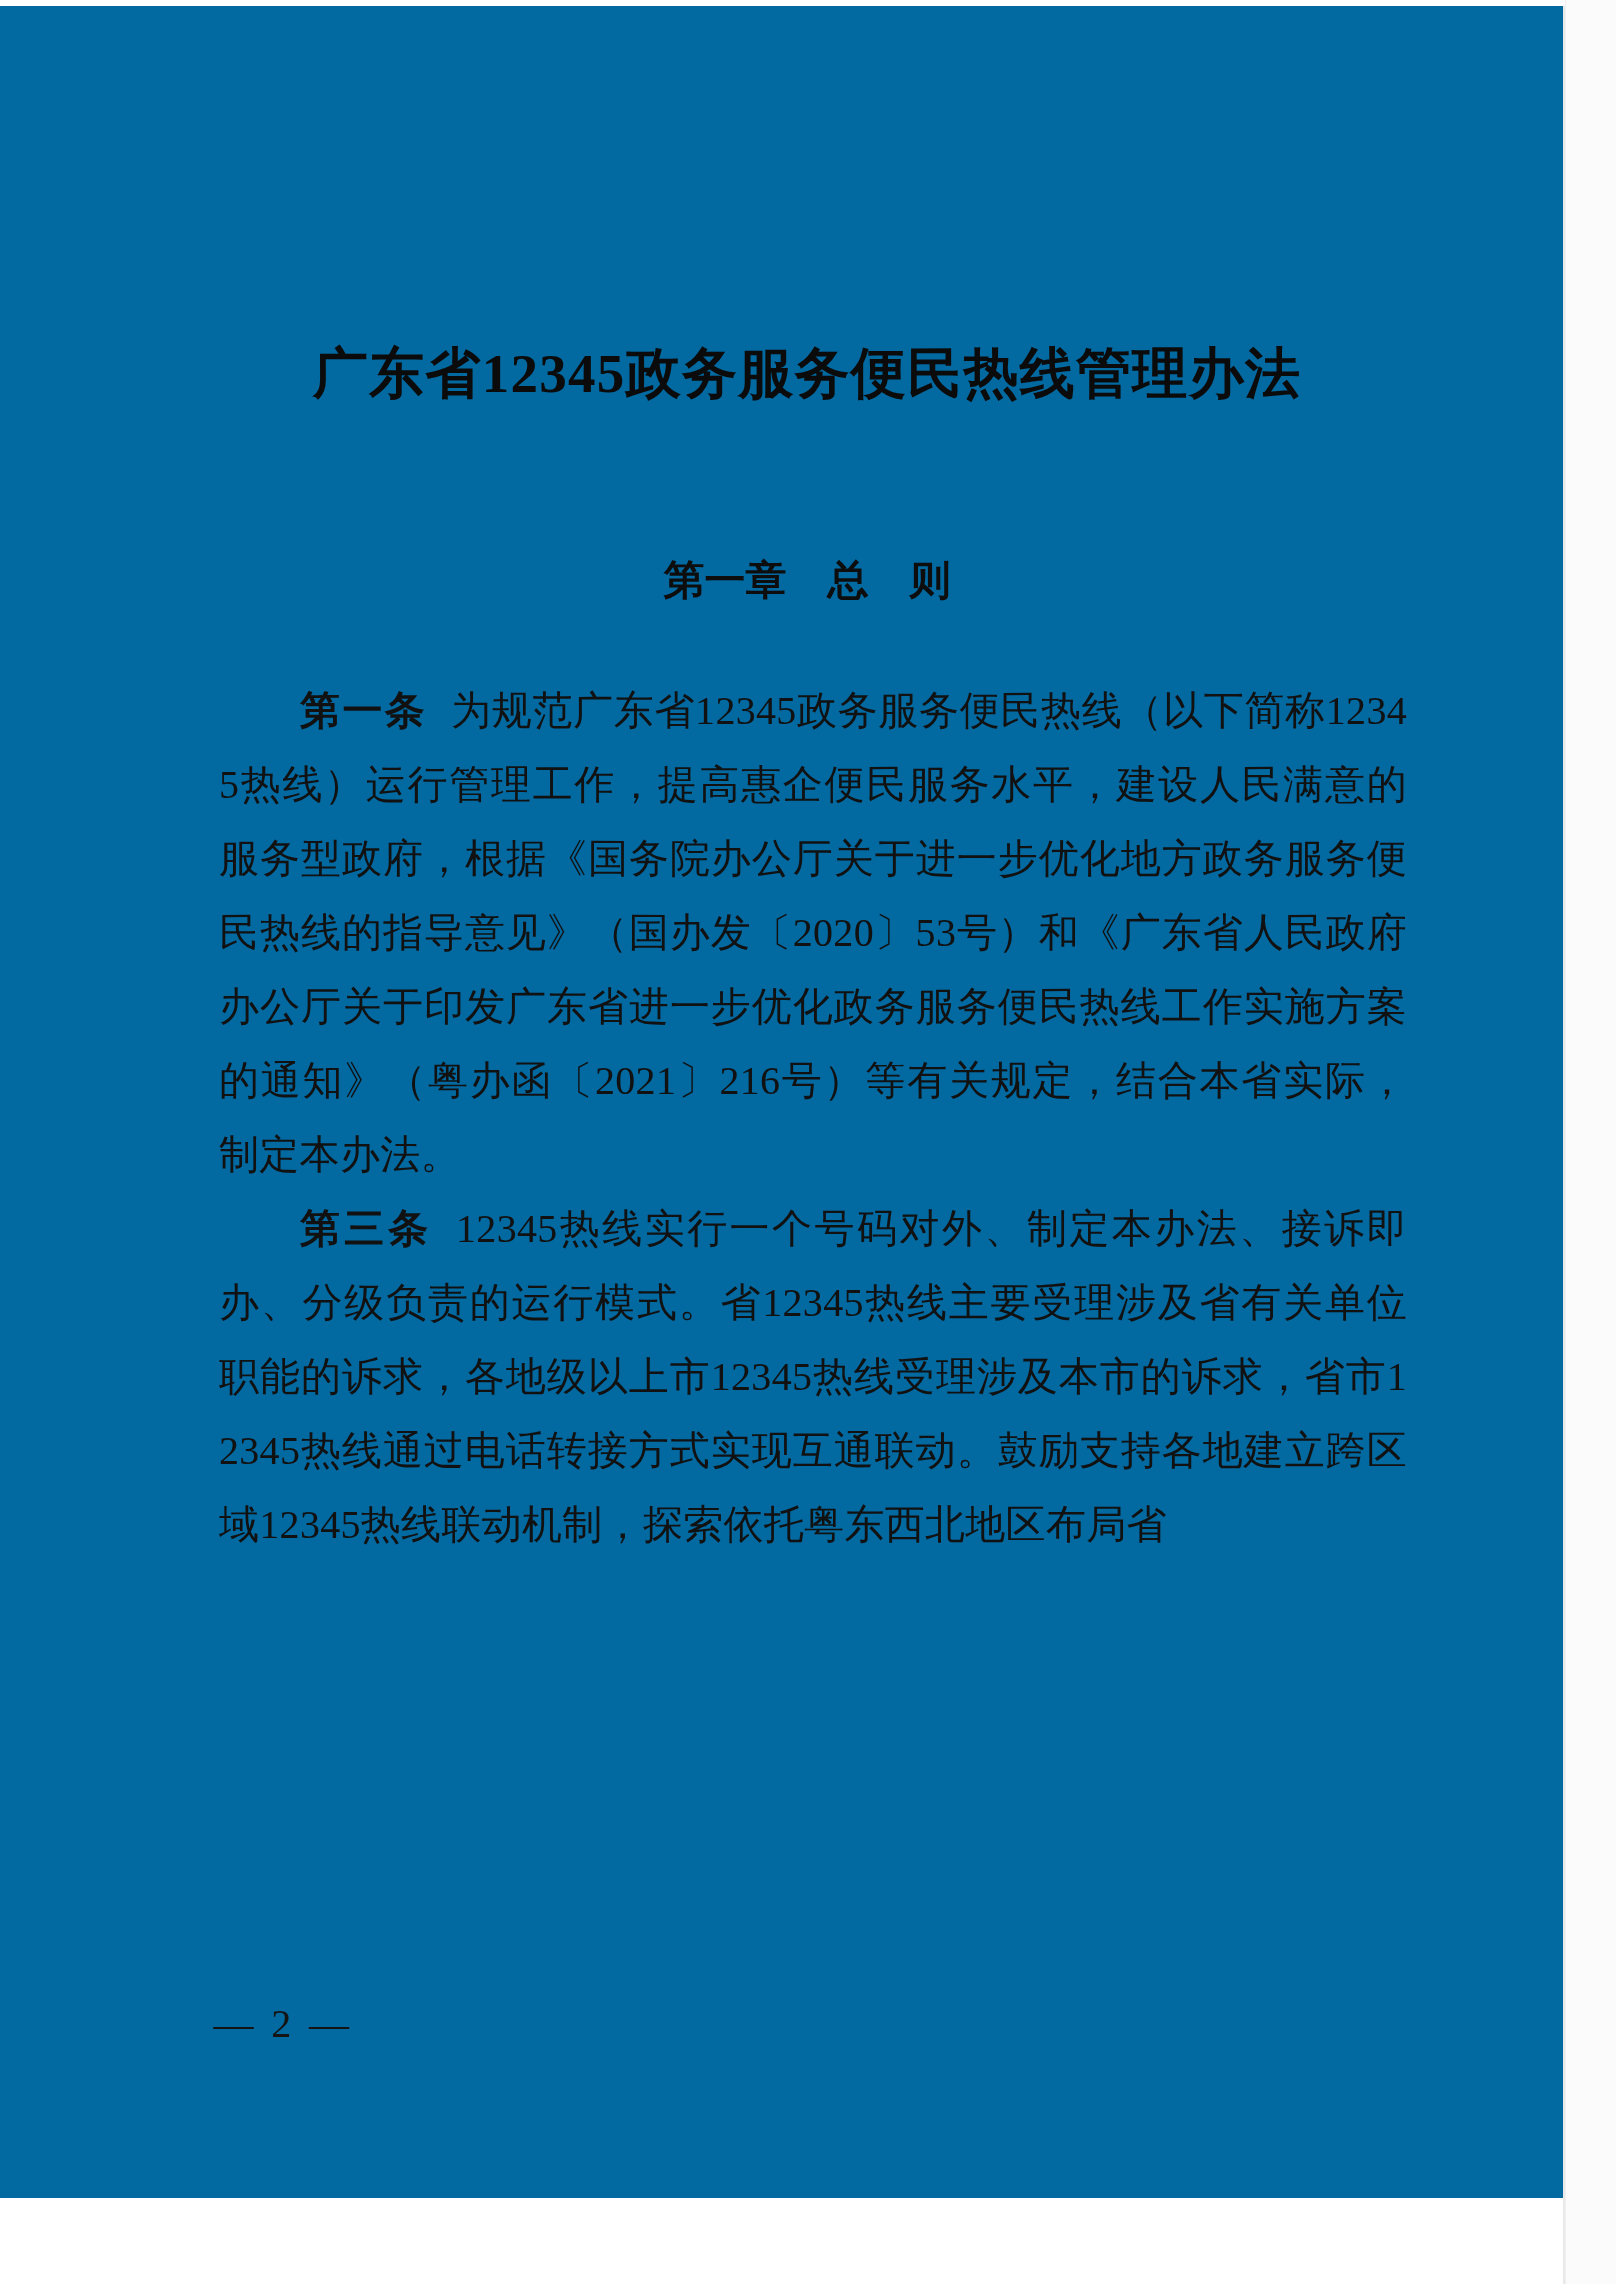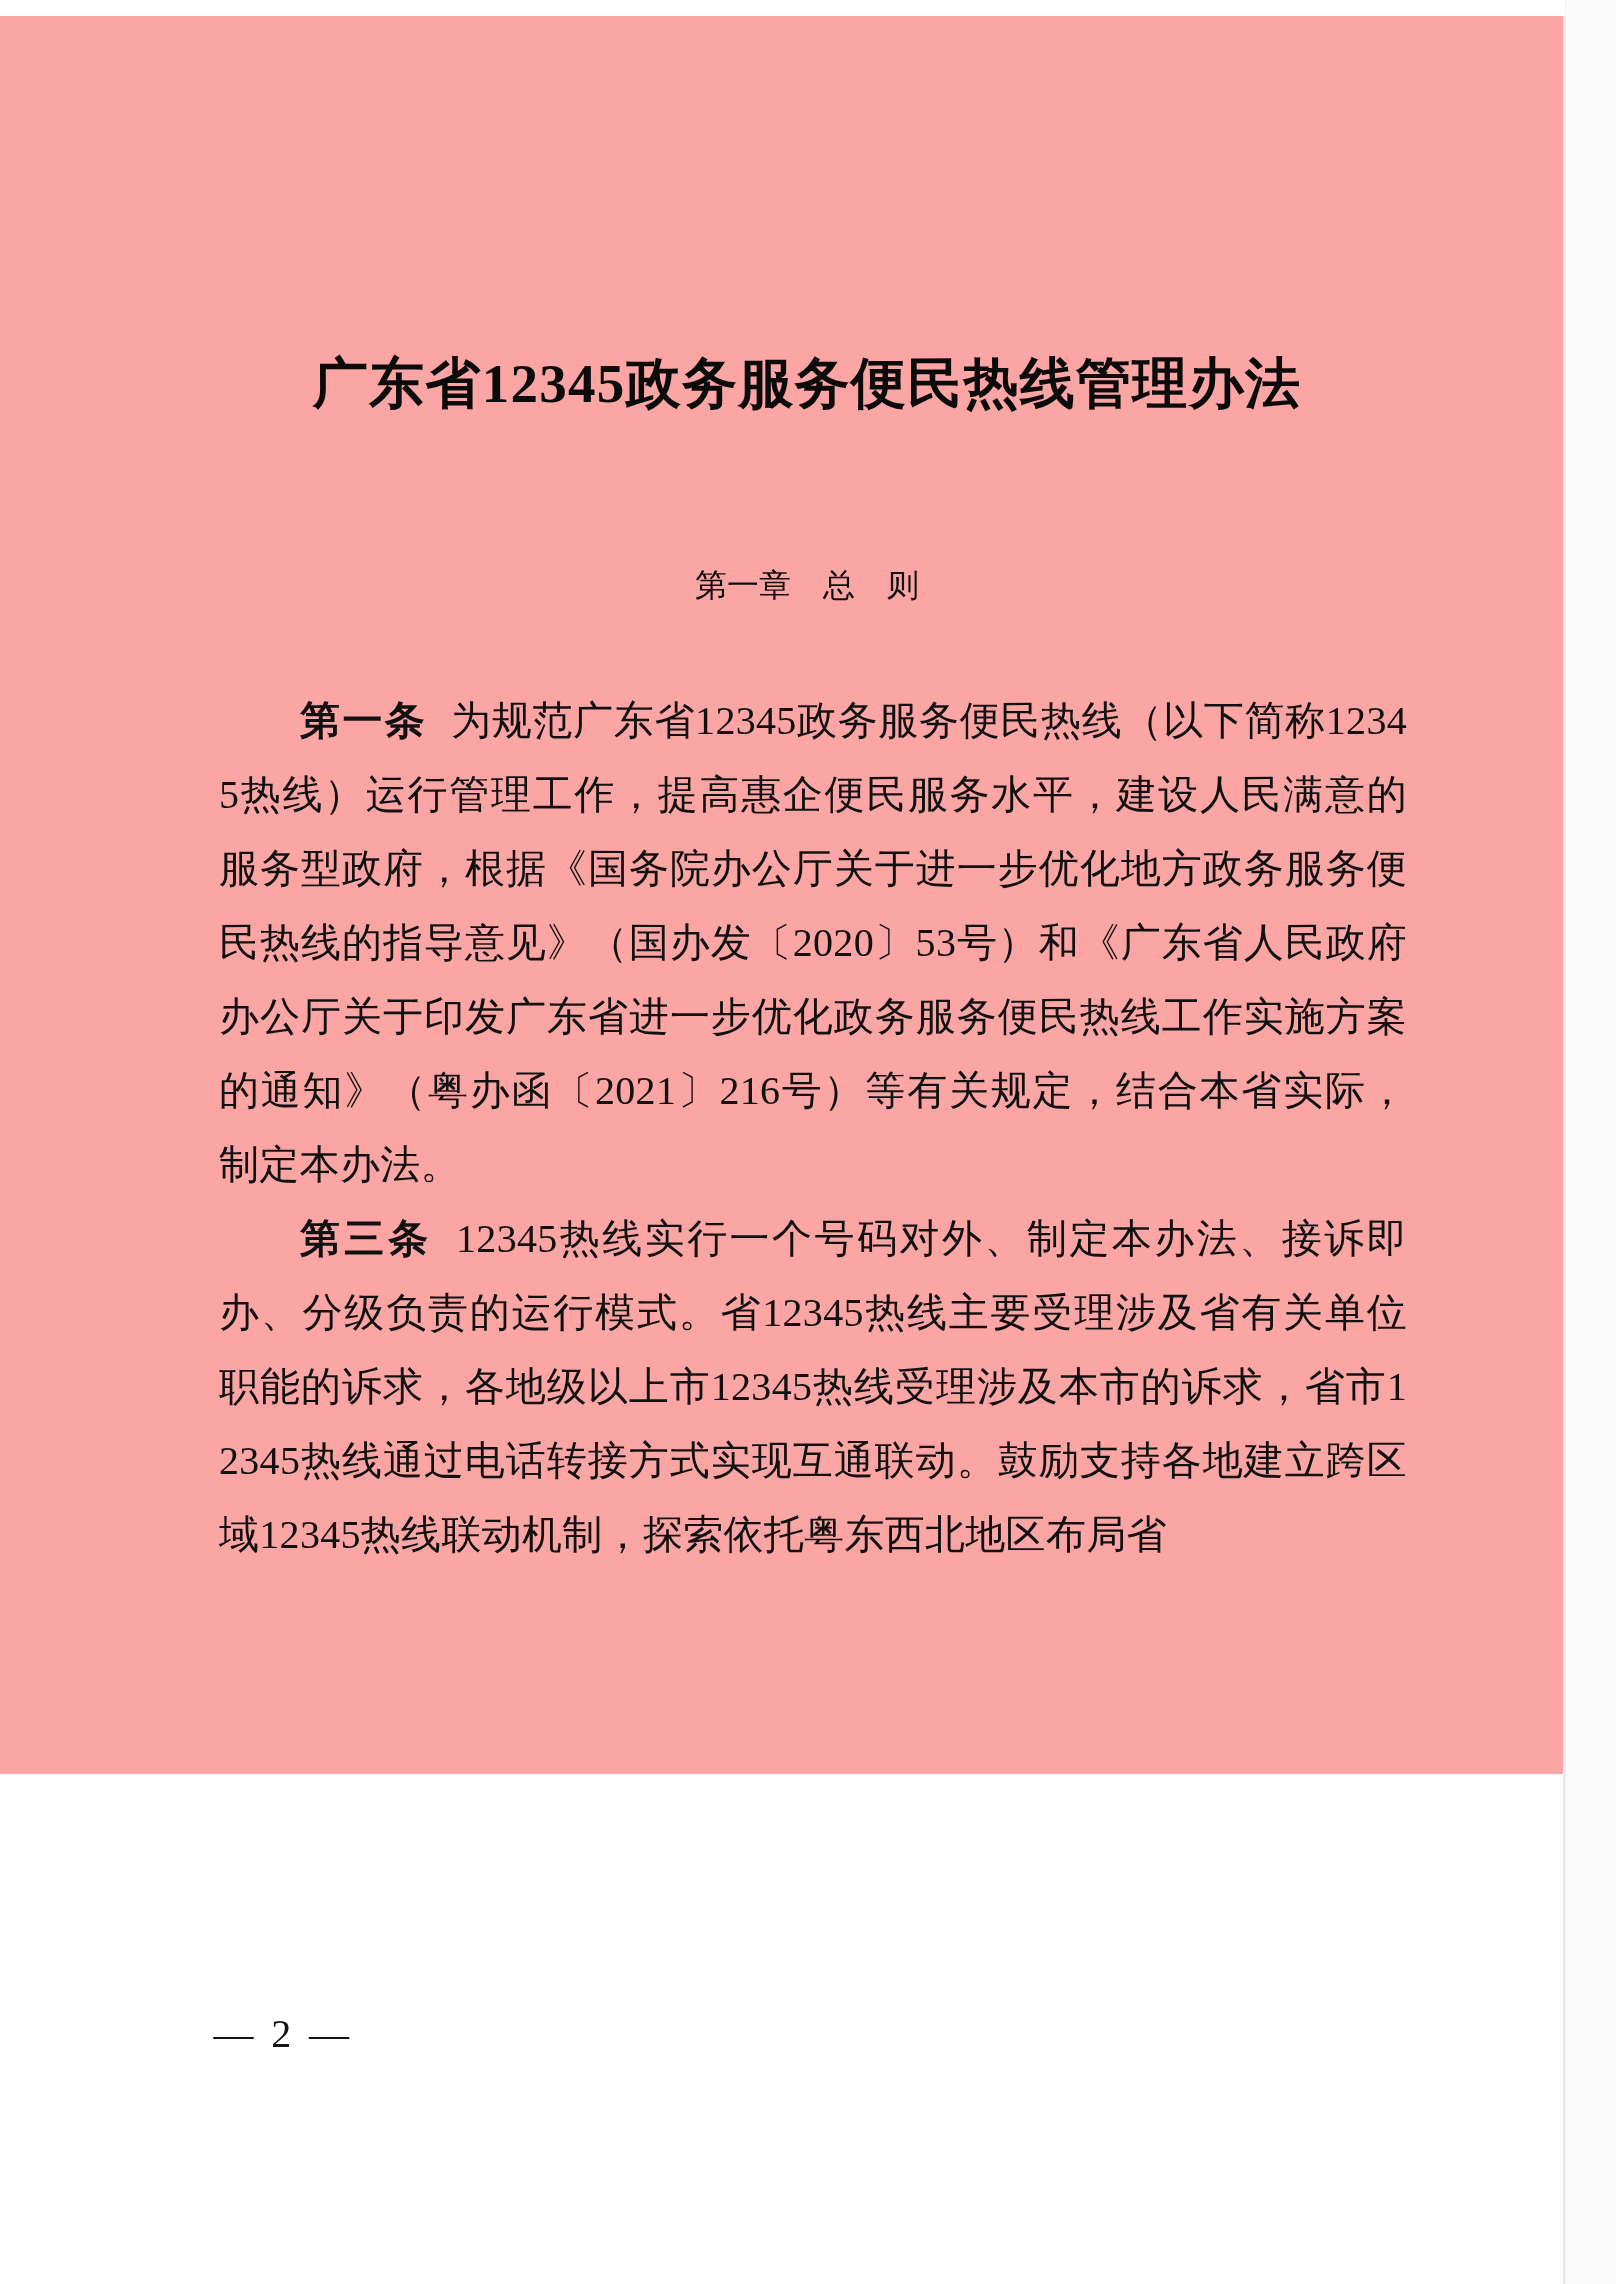--- a/index.html
+++ b/index.html
@@ -11,24 +11,24 @@
     width: 1616px;
     height: 2284px;
     position: relative;
     overflow: hidden;
     font-family: "Liberation Serif", "DejaVu Serif", serif;
   }
 
   
   #page-sheet {
     position: absolute;
-    left: 0; top: 16px;
+    left: 0; top: 6px;
     width: 1565px;
-    height: 1758px;
-    background: #fca5a5;
+    height: 2192px;
+    background: #0369a1;
     box-sizing: border-box;
   }
   
   #page-edge {
     position: absolute;
     left: 1563px; top: 0;
     width: 2px; height: 2284px;
     background: #e9e9e9;
   }
   #page-gutter {
@@ -64,22 +64,22 @@
     white-space: nowrap;
   }
 
   .chapter-heading {
     position: absolute;
     top: 549px;
     left: 0;
     width: 1200px;
     text-align: center;
     font-family: "Liberation Serif", "DejaVu Serif", serif;
-    font-weight: 400;
-    font-size: 32px;
+    font-weight: 700;
+    font-size: 41px;
     line-height: 1.25;
     color: #0d0d0d;
     white-space: pre;
   }
 
   
   #body-block {
     position: absolute;
     top: 668px;
     left: 0;

